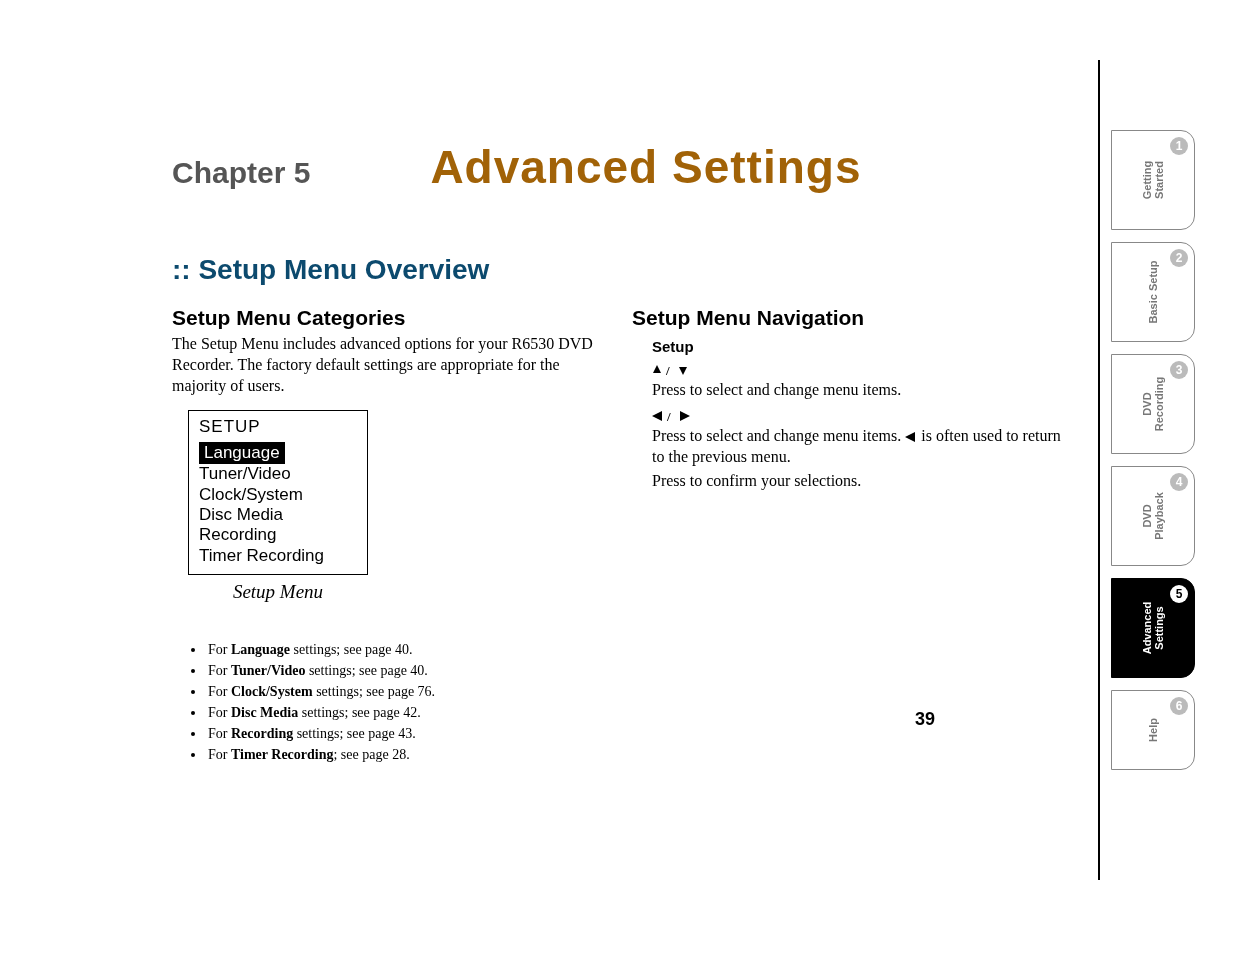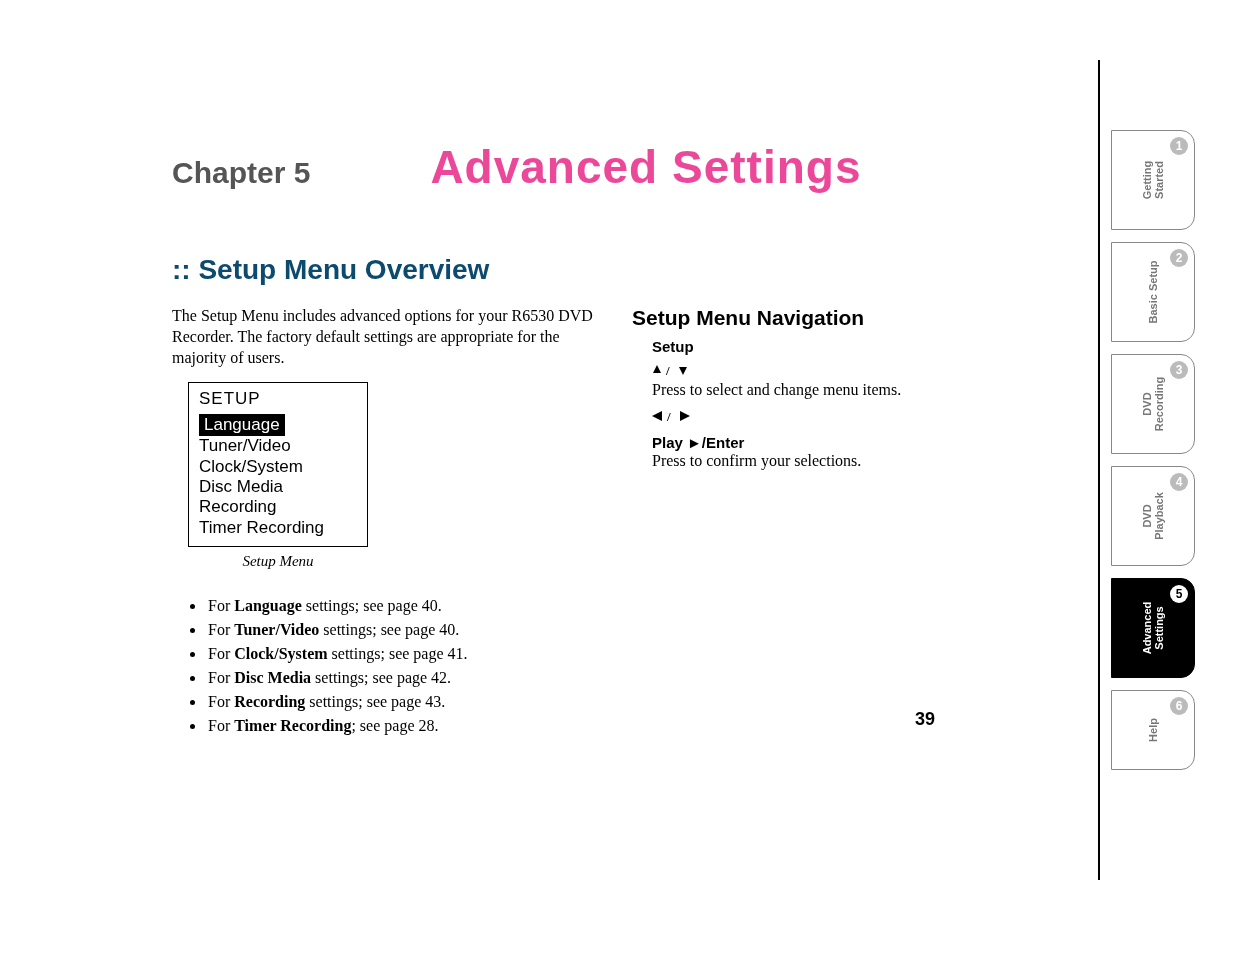--- a/index.html
+++ b/index.html
@@ -30,21 +30,21 @@
 
   
   .head-row {
     display: flex;
     align-items: baseline;
     padding: 80px 0 10px 172px;
     gap: 120px;
     font-family: Verdana, Arial, sans-serif;
   }
   .chapter-label { font-size: 30px; font-weight: 700; color: #555; }
-  .chapter-title { font-size: 46px; font-weight: 700; color: #ec4899; letter-spacing: 1px; }
+  .chapter-title { font-size: 46px; font-weight: 700; color: #a16207; letter-spacing: 1px; }
 
   .section-heading {
     font-family: Verdana, Arial, sans-serif;
     color: #0c4a6e;
     font-size: 28px;
     font-weight: 700;
     padding: 50px 0 10px 172px;
   }
 
   .cols {
@@ -76,26 +76,26 @@
   .menu-item.sel {
     display: inline-block;
     background: #000;
     color: #fff;
     padding: 0 4px;
     border: 1px solid #000;
   }
   .fig-caption {
     text-align: center;
     font-style: italic;
-    font-size: 15px;
+    font-size: 19px;
     width: 180px;
     margin-top: 6px;
   }
 
-  ul.refs { margin: 24px 0 0 0; padding-left: 34px; font-size: 16px; line-height: 1.5; }
+  ul.refs { margin: 36px 0 0 0; padding-left: 34px; font-size: 14px; line-height: 1.5; }
   ul.refs li { padding-left: 2px; }
 
   
   .nav-list { margin-top: 6px; padding-left: 20px; font-size: 16px; }
   .nav-term { font-family: Verdana, Arial, sans-serif; font-weight: 700; font-size: 15px; margin-top: 8px; }
   .nav-desc { margin: 0 0 4px 0; line-height: 1.3; }
   .arrow-icons { font-weight: 700; font-size: 15px; }
 
   .page-num {
     position: absolute;
@@ -161,39 +161,40 @@
   <div class="head-row">
     <div class="chapter-label">Chapter 5</div>
     <div class="chapter-title">Advanced Settings</div>
   </div>
 
   <div class="section-heading">:: Setup Menu Overview</div>
 
   <div class="cols">
 
     <div class="col">
+      <h3 class="sub-heading">Setup Menu Categories</h3>
       <p class="body-text">The Setup Menu includes advanced options for your R6530 DVD Recorder. The factory default settings are appropriate for the majority of users.</p>
 
       <div class="menu-fig">
         <div class="menu-box">
           <div class="menu-title">SETUP</div>
           <div><span class="menu-item sel">Language</span></div>
           <div class="menu-item">Tuner/Video</div>
           <div class="menu-item">Clock/System</div>
           <div class="menu-item">Disc Media</div>
           <div class="menu-item">Recording</div>
           <div class="menu-item">Timer Recording</div>
         </div>
         <div class="fig-caption">Setup Menu</div>
       </div>
 
       <ul class="refs">
         <li><span>For </span><b>Language</b><span> settings; see page 40.</span></li>
         <li><span>For </span><b>Tuner/Video</b><span> settings; see page 40.</span></li>
-        <li><span>For </span><b>Clock/System</b><span> settings; see page 41.</span></li>
+        <li><span>For </span><b>Clock/System</b><span> settings; see page 76.</span></li>
         <li><span>For </span><b>Disc Media</b><span> settings; see page 42.</span></li>
         <li><span>For </span><b>Recording</b><span> settings; see page 43.</span></li>
         <li><span>For </span><b>Timer Recording</b><span>; see page 28.</span></li>
       </ul>
     </div>
 
     <div class="col">
       <h3 class="sub-heading">Setup Menu Navigation</h3>
 
       <div class="nav-list">
@@ -208,22 +209,26 @@
         </div>
         <p class="nav-desc">Press to select and change menu items.</p>
 
         <div class="nav-term arrow-icons">
           <svg width="44" height="14" viewBox="0 0 44 14">
               <polygon points="0,7 10,2 10,12" fill="#000"></polygon>
               <text x="15" y="12" font-family="Verdana" font-weight="700" font-size="13">/</text>
               <polygon points="38,7 28,2 28,12" fill="#000"></polygon>
             </svg>
         </div>
-
-        <div class="nav-term">Play ►/Enter</div>
+        <p class="nav-desc">
+          <span>Press to select and change menu items. </span><svg width="12" height="10" viewBox="0 0 12 10" style="vertical-align:middle">
+              <polygon points="0,5 10,0 10,10" fill="#000"></polygon>
+            </svg><span> is often used to return to the previous menu.</span>
+        </p>
+
         <p class="nav-desc">Press to confirm your selections.</p>
       </div>
     </div>
   </div>
 
   <div class="page-num">39</div>
 </div>
 
 <div class="page-edge"></div>
 

